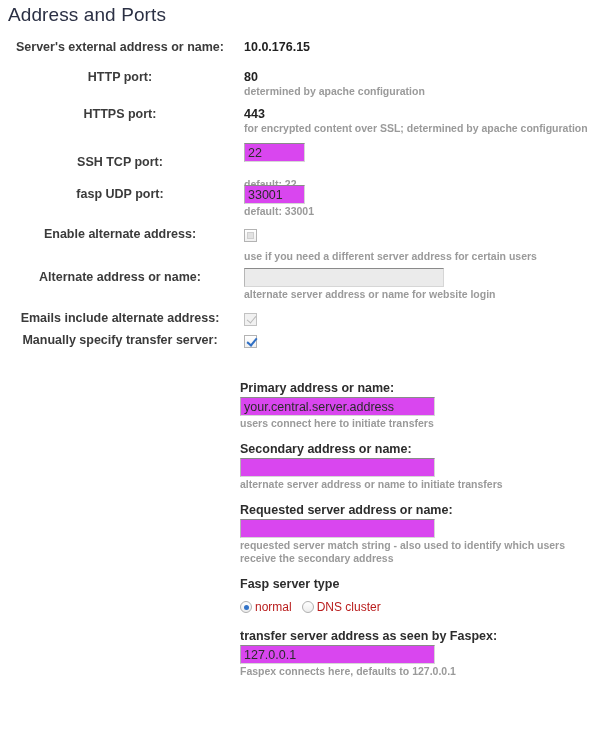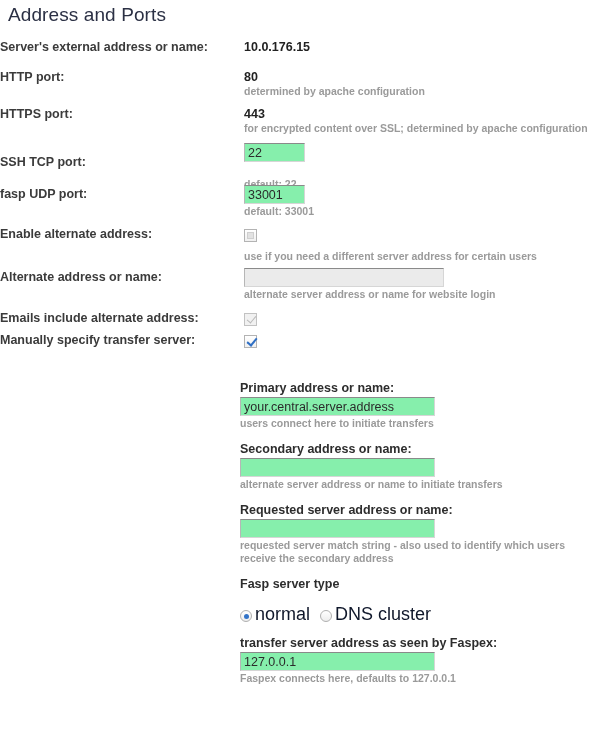--- a/index.html
+++ b/index.html
@@ -37,21 +37,21 @@
   }
   .row {
     position: relative;
     width: 600px;
   }
   .row-label {
     position: absolute;
     left: 0;
     top: 0;
     width: 240px;
-    text-align: left;
+    text-align: center;
     font-size: 12.5px;
     font-weight: bold;
     color: #3b3b3b;
     line-height: 15px;
     white-space: nowrap;
   }
   .row-control {
     margin-left: 244px;
     min-height: 15px;
   }
@@ -70,21 +70,21 @@
 
   
   .txt {
     box-sizing: border-box;
     display: block;
     height: 19px;
     padding: 1px 2px 1px 3px;
     font-family: "Liberation Sans", sans-serif;
     font-size: 12.5px;
     color: #2b2b2b;
-    background: #86efac;
+    background: #d946ef;
     border: 1px solid #d6d6d6;
     border-top: 1px solid #8a8a8a;
     border-left: 1px solid #b6b6b6;
     border-radius: 0;
     outline: none;
   }
   .txt.disabled {
     background: #ebebeb;
     color: #8d8d8d;
   }
@@ -165,24 +165,24 @@
     font-weight: bold;
     color: #2d2d2d;
     line-height: 15px;
     white-space: nowrap;
   }
   .stack-group { margin-bottom: 12px; }
   .stack-group .txt { margin-top: 1px; }
   .stack-group .hint { margin-top: 1px; max-width: 352px; }
 
   .radio-line {
-    font-size: 18px;
-    color: #0f172a;
+    font-size: 12px;
+    color: #b91c1c;
     line-height: 16px;
-    margin-top: 14px;
+    margin-top: 7px;
   }
   .radio-line .rlabel { margin: 0 10px 0 3px; }
 </style>
 </head>
 <body>
 
 <div class="page-title">Address and Ports</div>
 
 <div class="form-top">
 

